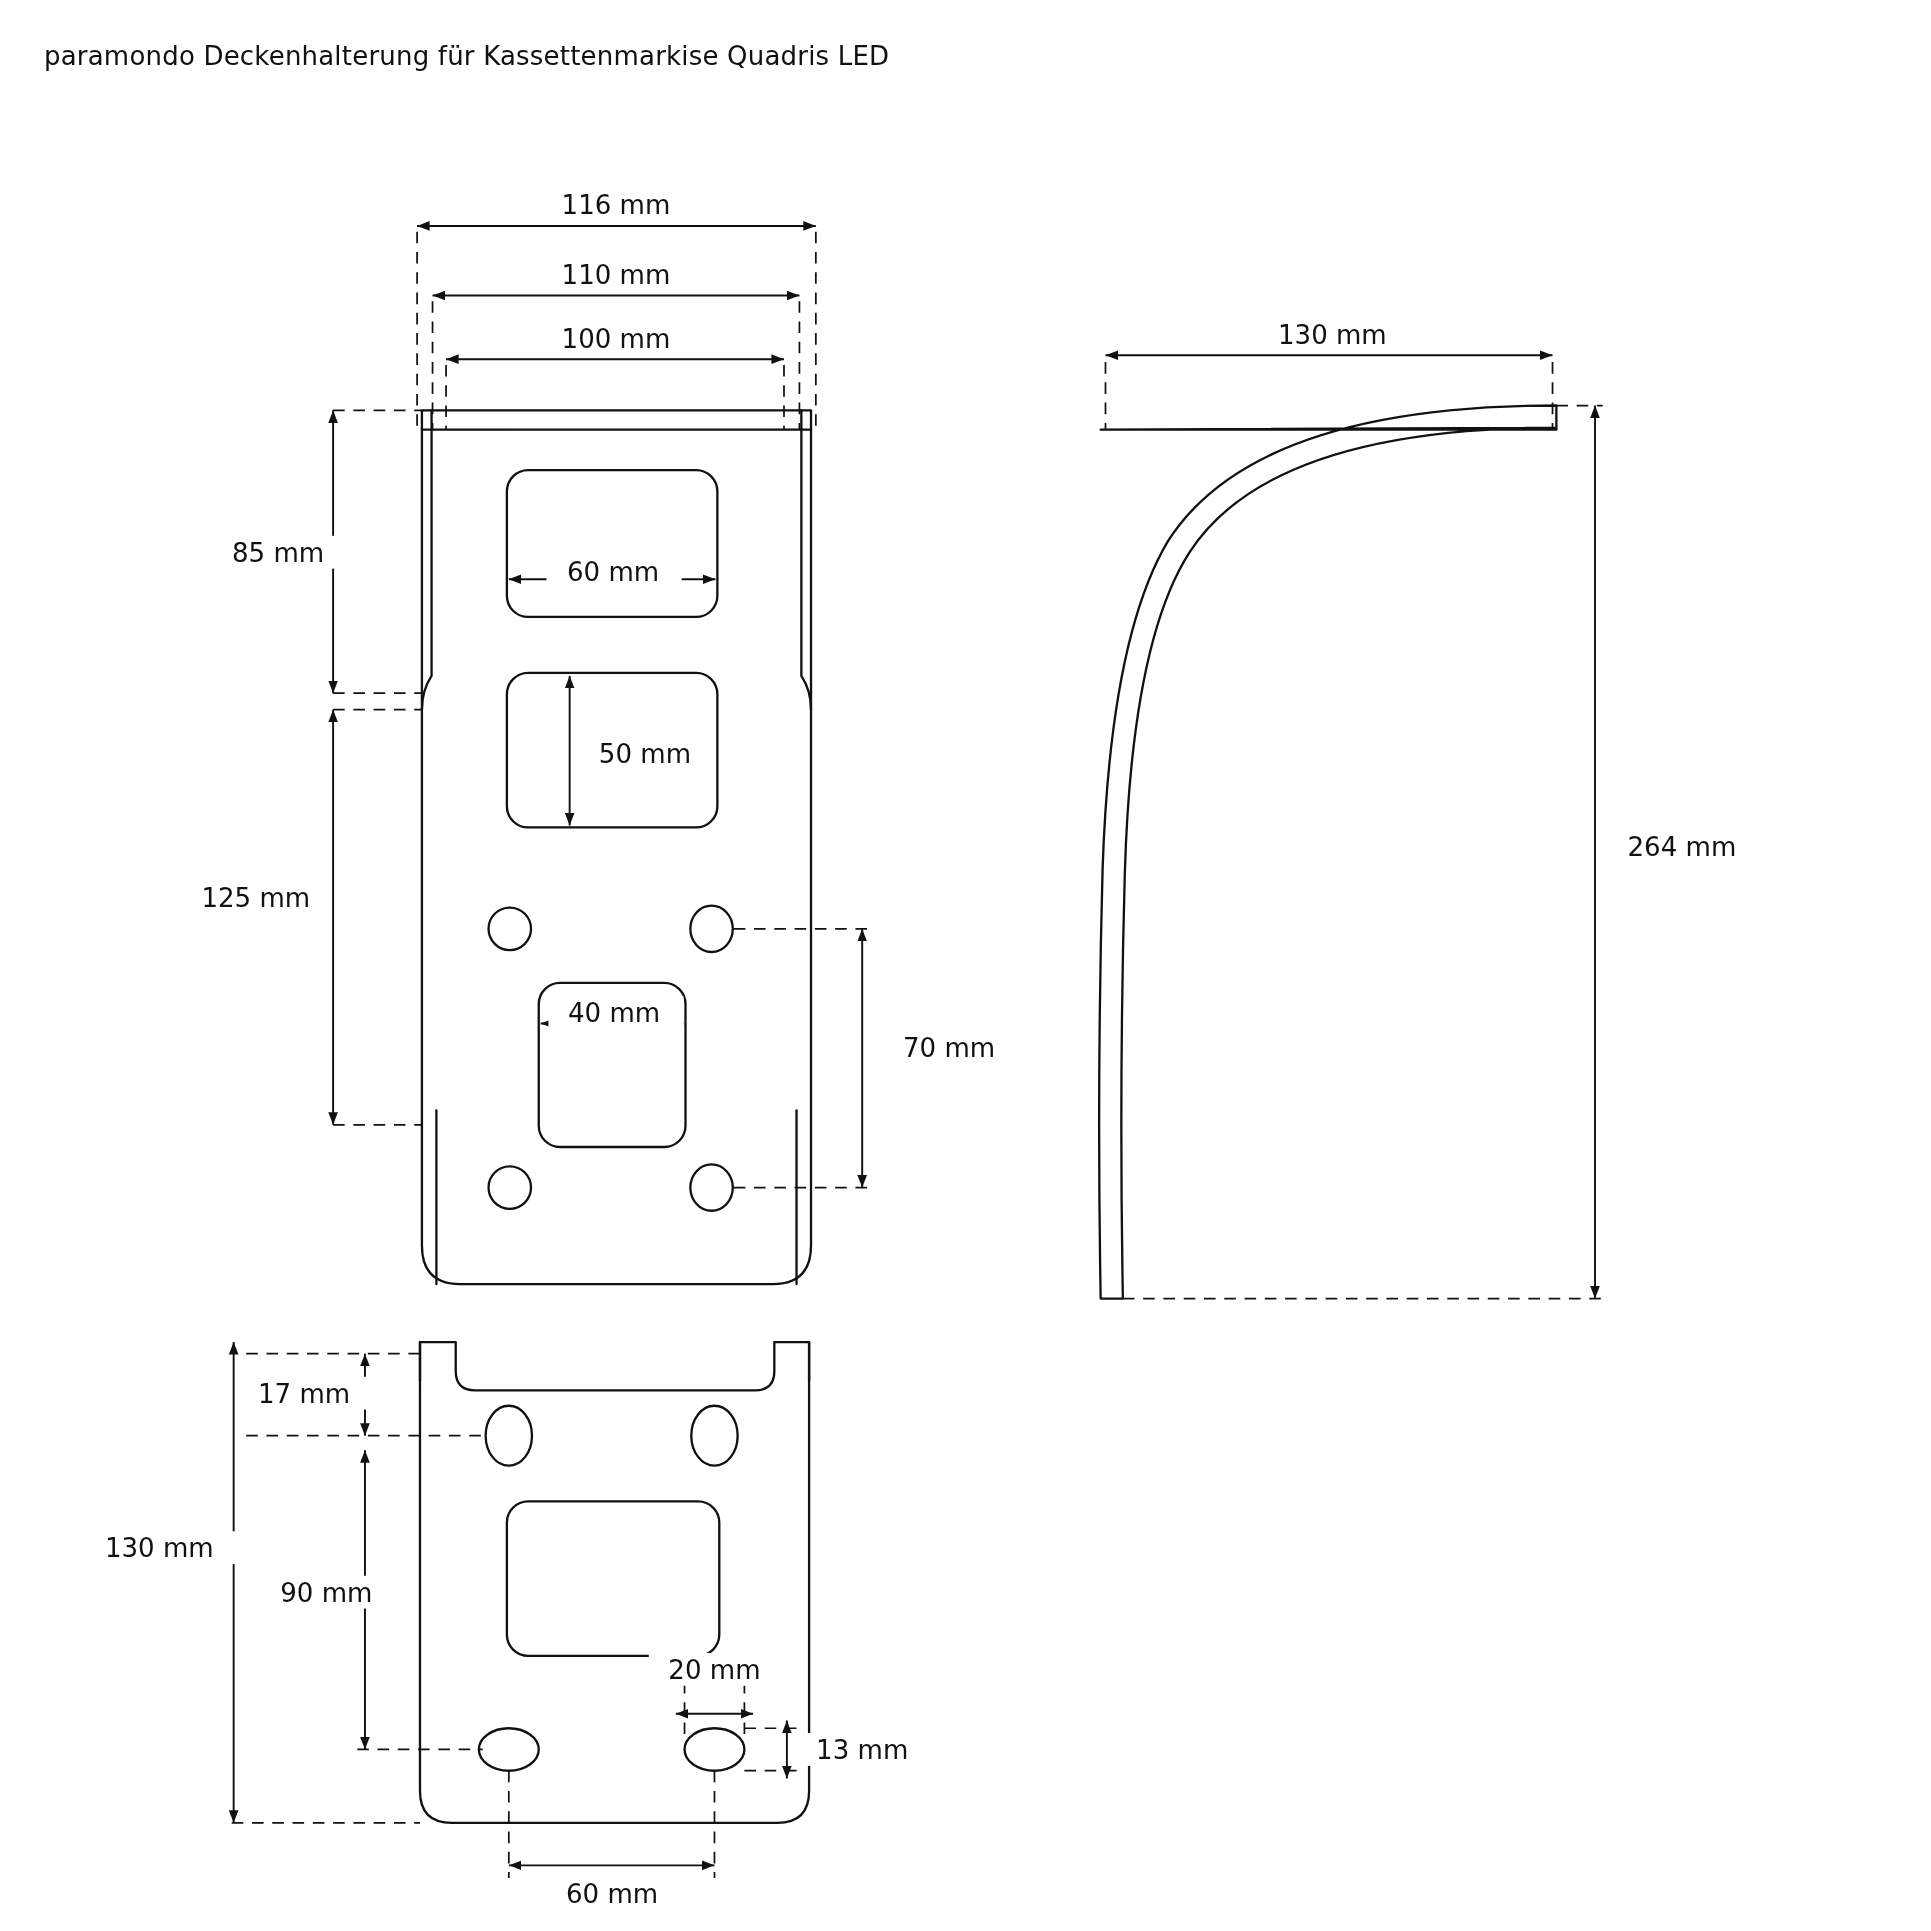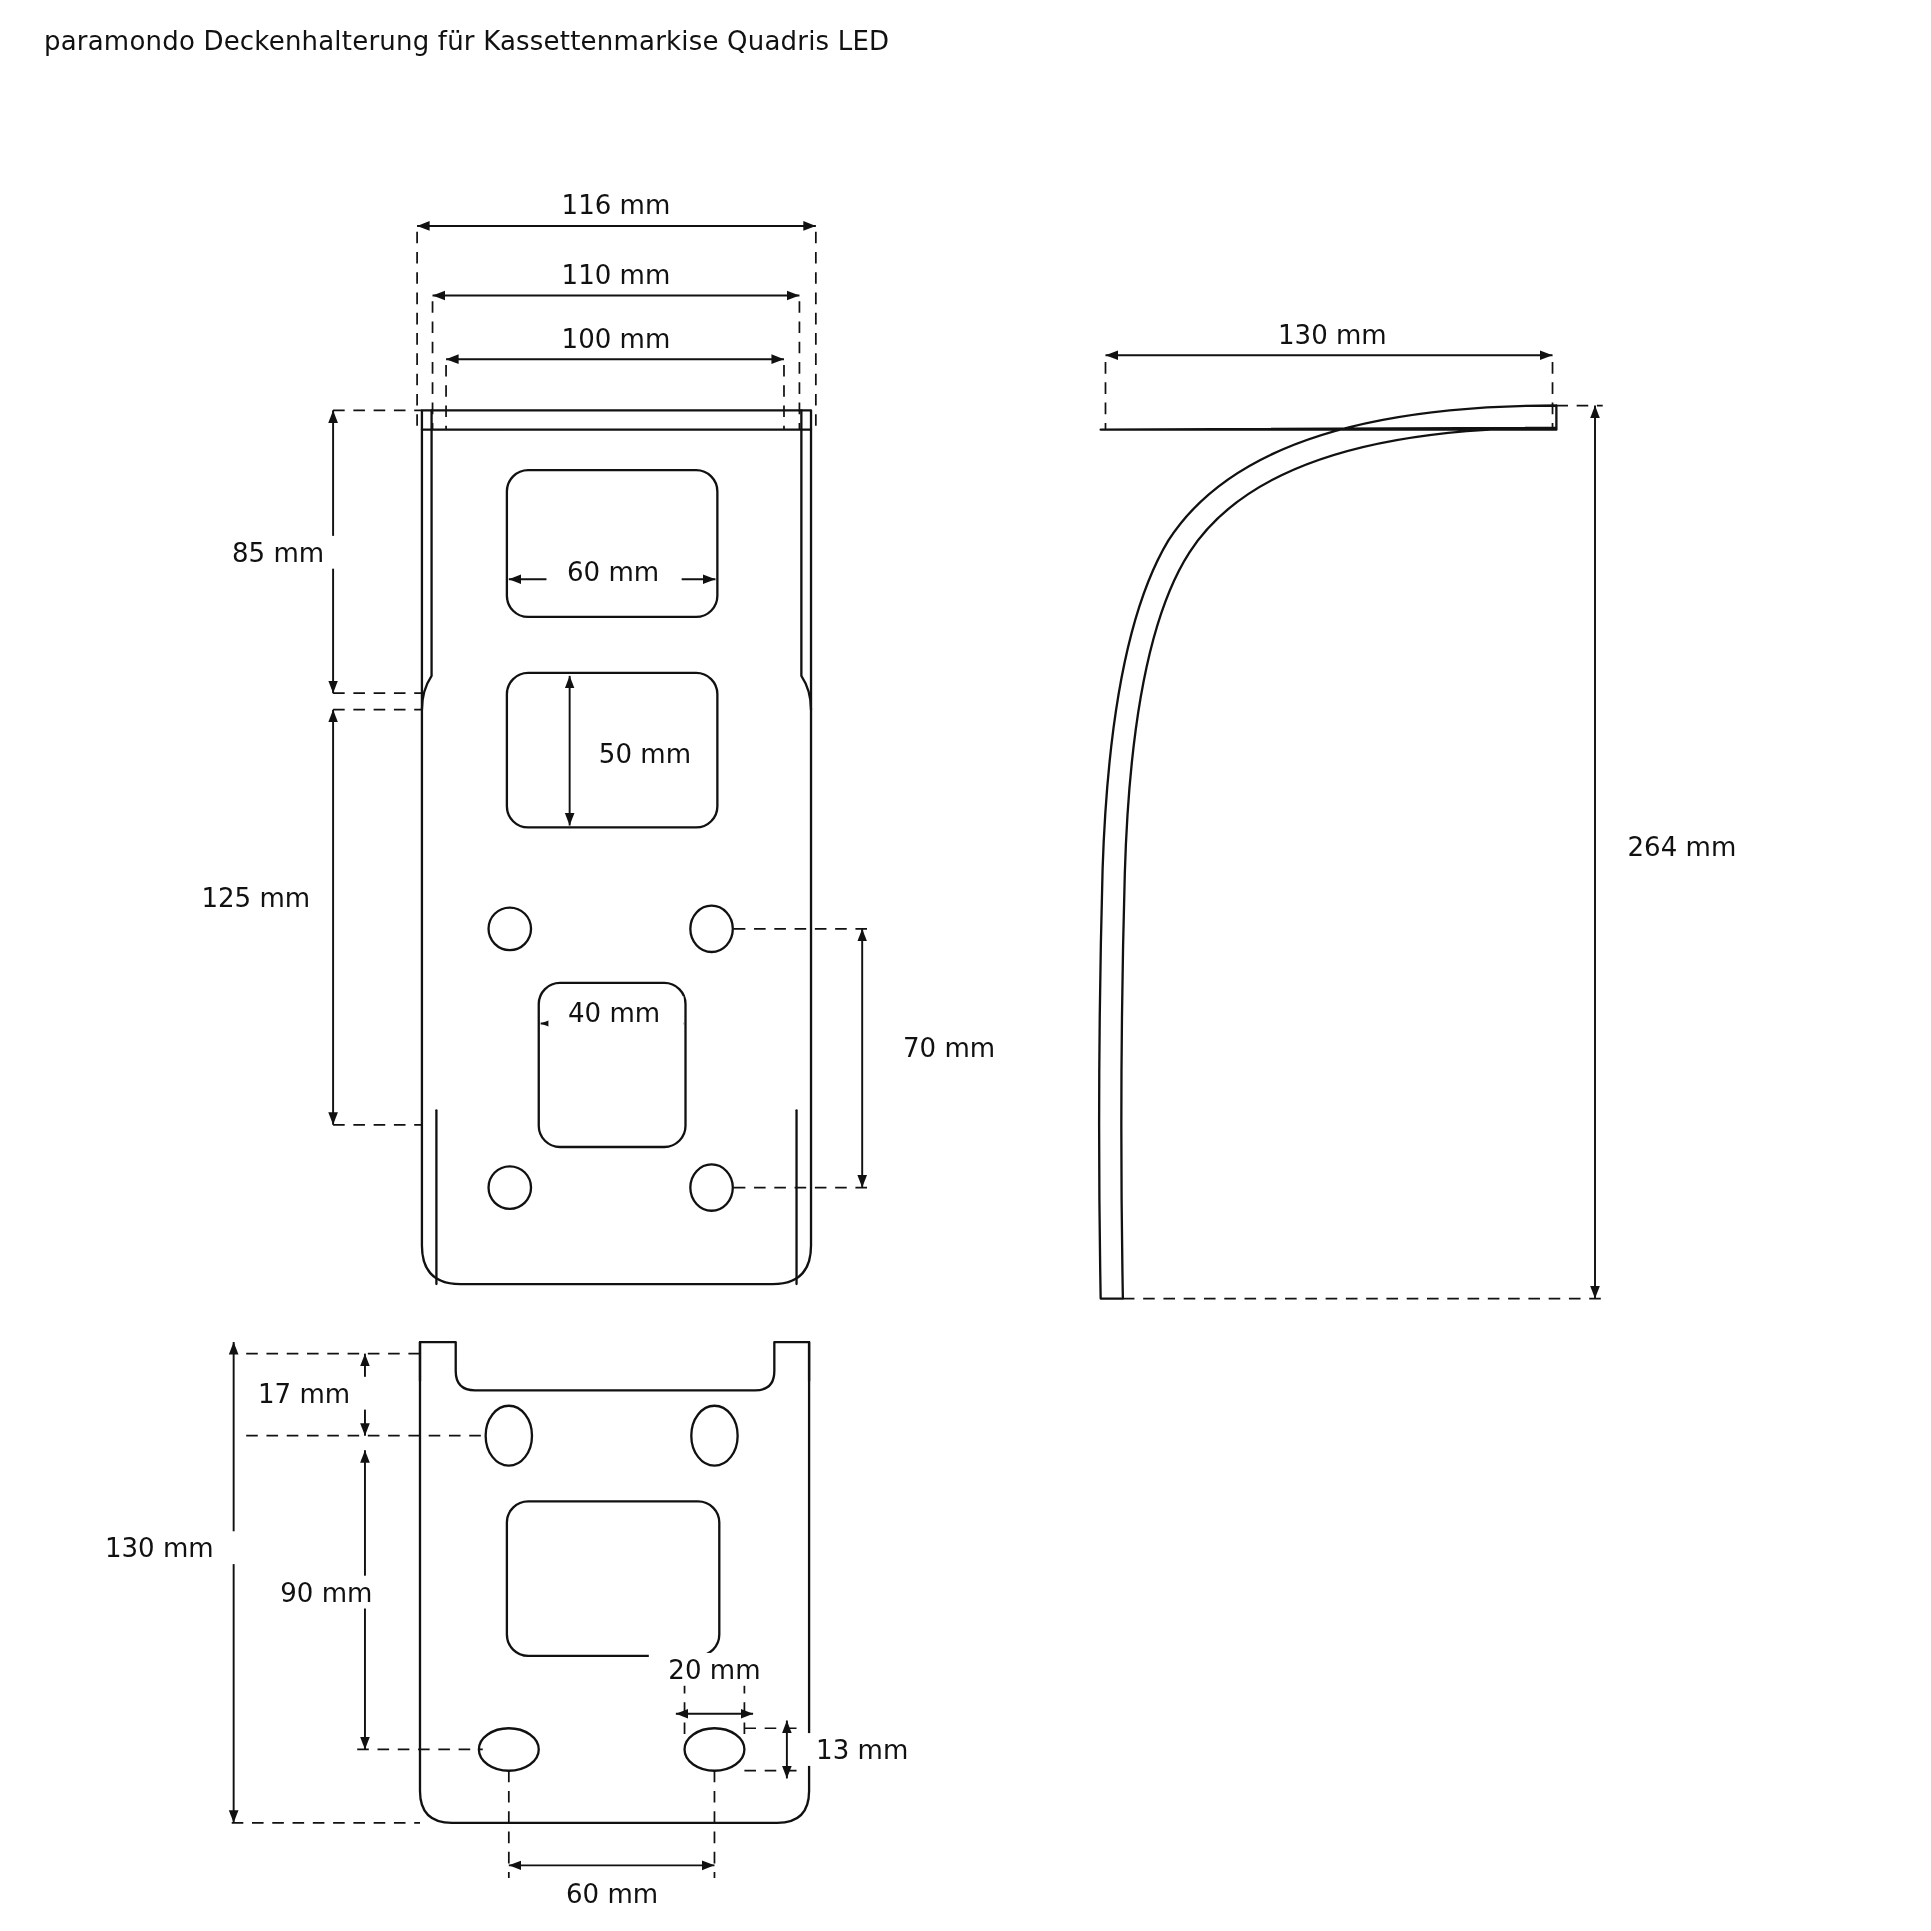--- a/index.html
+++ b/index.html
@@ -11,21 +11,21 @@
     width: 1931px;
     height: 1931px;
     font-family: "DejaVu Sans", sans-serif;
     color: #1a1a1a;
     overflow: hidden;
     position: relative;
   }
   #page-title {
     position: absolute;
     left: 44px;
-    top: 26px;
+    top: 41px;
     font-size: 26px;
     letter-spacing: 0.2px;
     color: #111111;
     white-space: nowrap;
   }
   #drawing-canvas {
     position: absolute;
     left: 0;
     top: 0;
     width: 1931px;

